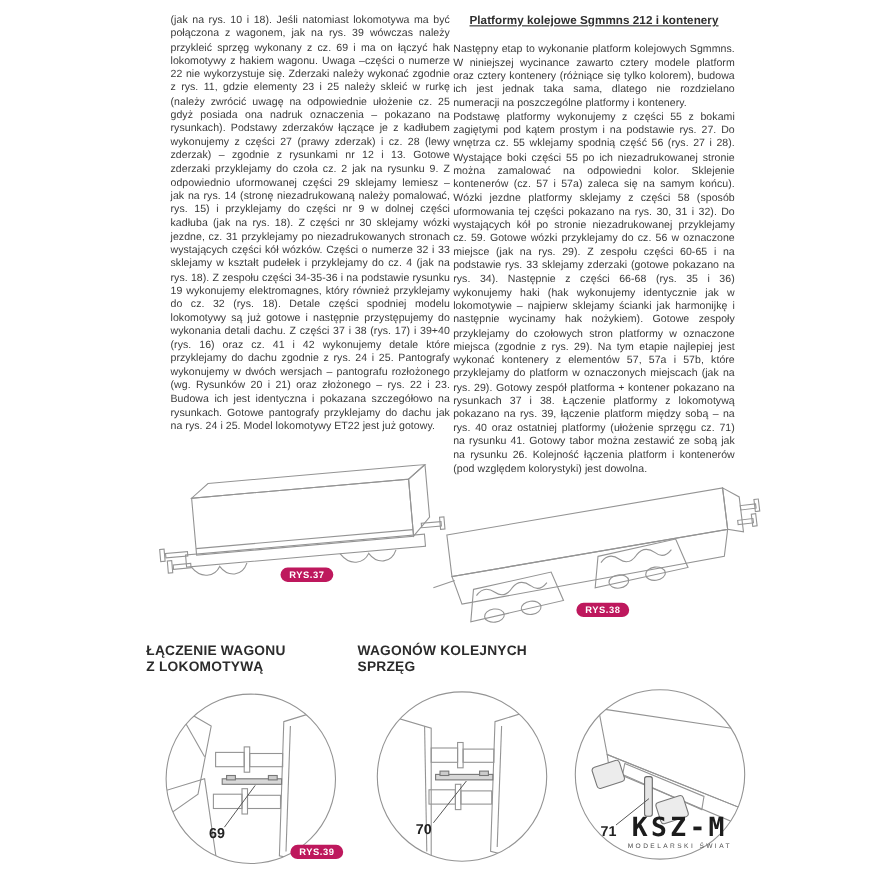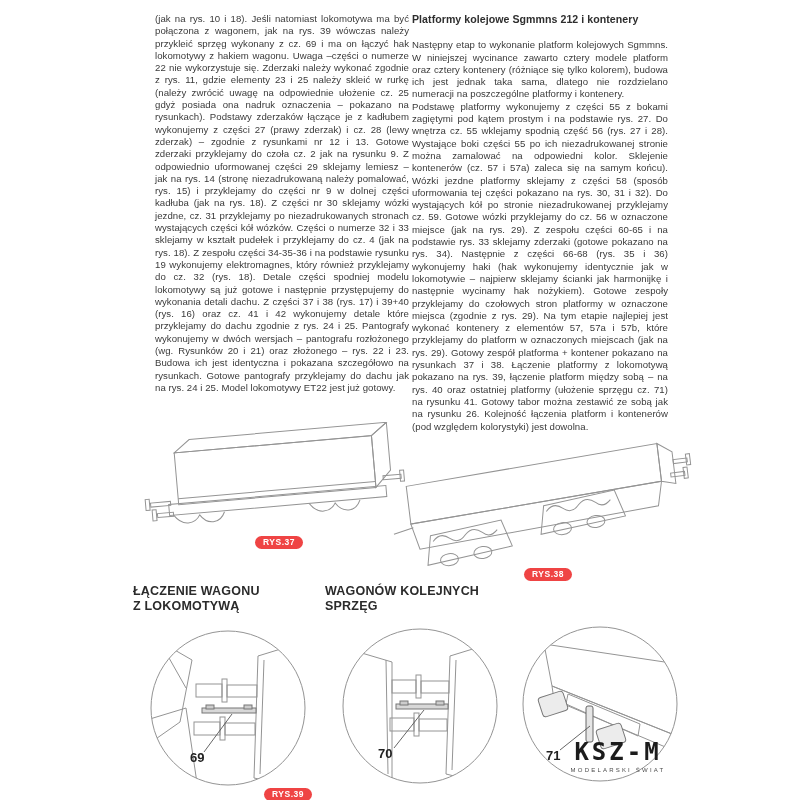--- a/index.html
+++ b/index.html
@@ -1,24 +1,24 @@
 <!DOCTYPE html>
 <html><head>
 <meta charset="utf-8">
 <style>
   html,body{margin:0;padding:0;background:#ffffff;}
   .page{position:relative;width:792px;height:800px;background:#ffffff;
         font-family:"Liberation Sans",sans-serif;color:#3a3a3a;overflow:hidden;}
   .col{position:absolute;font-size:9.6px;line-height:12.3px;text-align:justify;letter-spacing:0.05px;}
   .col-left{left:155px;top:13px;width:254px;}
   .col-right{left:412px;top:13px;width:256px;}
-  .col-title{font-weight:bold;font-size:10.6px;margin:0 0 14px 0;text-align:left;color:#2e2e2e;}
+  .col-title{font-weight:bold;font-size:10.6px;margin:0 0 14px 0;text-align:center;color:#2e2e2e;text-decoration:underline;}
   .para{margin:0;}
-  .rys-badge{position:absolute;background:#ef4444;color:#fff;font-size:8.5px;font-weight:bold;
-             letter-spacing:0.5px;padding:2px 8px 2.5px 8px;border-radius:8px;line-height:1;margin-top:20px;}
+  .rys-badge{position:absolute;background:#be185d;color:#fff;font-size:8.5px;font-weight:bold;
+             letter-spacing:0.5px;padding:2px 8px 2.5px 8px;border-radius:8px;line-height:1;}
   .circle-title{position:absolute;width:190px;text-align:left;font-weight:bold;font-size:12.5px;
                 line-height:15px;color:#2b2b2b;letter-spacing:0.2px;}
   .figure{position:absolute;}
   .logo{position:absolute;left:556px;top:740px;width:124px;text-align:center;}
   .logo-name{font-weight:bold;font-size:24px;letter-spacing:3px;color:#1c1c1c;line-height:1;
              font-family:"DejaVu Sans Mono",monospace;}
   .logo-tagline{font-size:6px;letter-spacing:2.2px;color:#4c4c4c;margin-top:3px;}
   svg .ln{stroke:#949494;stroke-width:1;fill:none;}
   svg text.pn{font-family:"Liberation Sans",sans-serif;font-weight:bold;font-size:13px;fill:#222;}
 </style>

